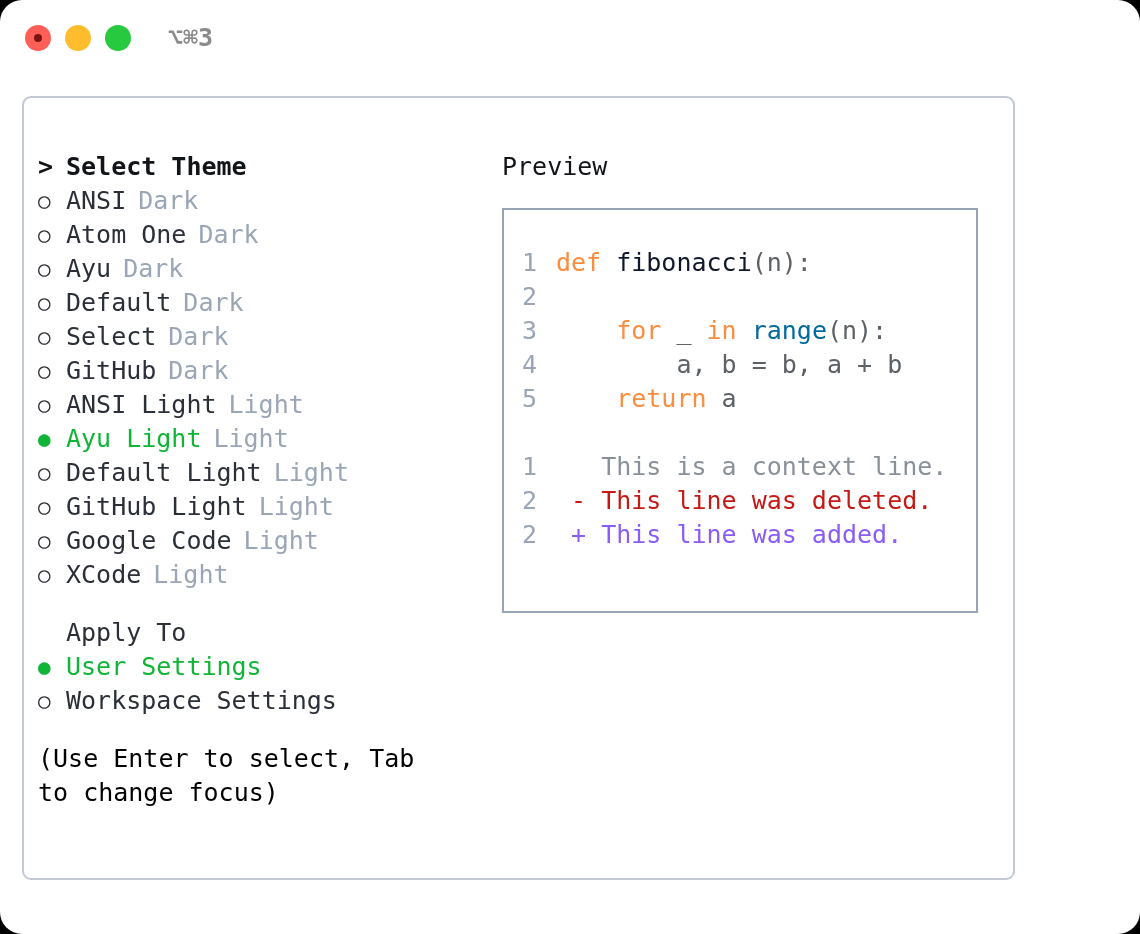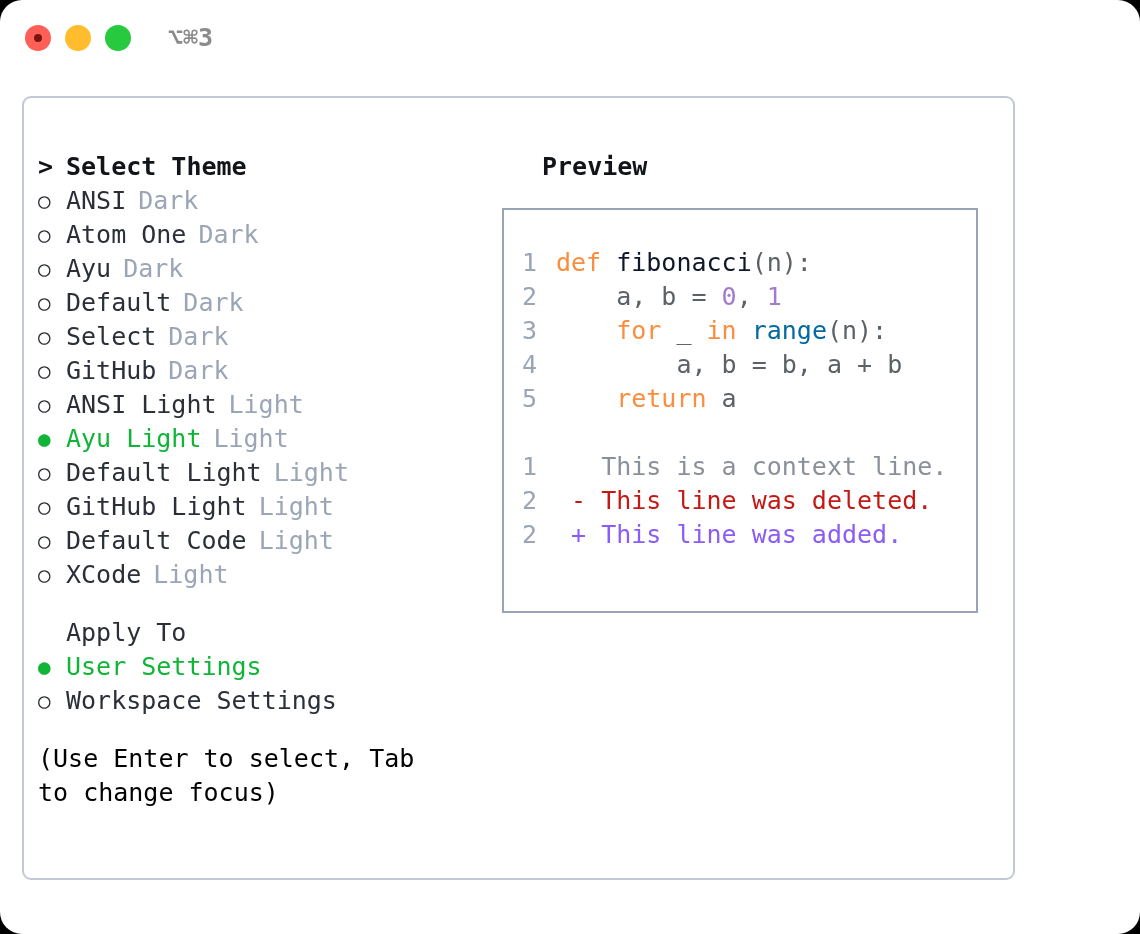--- a/index.html
+++ b/index.html
@@ -131,25 +131,24 @@
     white-space: pre-wrap;
   }
   
   .right-col {
     position: absolute;
     left: 478px; top: 52px;
     width: 500px;
   }
   .preview-title {
     font-size: 25px;
-    font-weight: bold;
+    font-weight: normal;
     color: #111418;
     line-height: 34px;
     height: 34px;
-    margin-left: 40px;
   }
   .code-panel {
     margin-top: 24px;
     width: 476px;
     height: 405px;
     border: 2px solid #97a3b6;
     background: #ffffff;
     box-sizing: border-box;
     padding: 36px 0 0 18px;
   }
@@ -204,21 +203,21 @@
           <div class="row"><span class="bullet">○</span><span class="label">ANSI</span><span class="tag">Dark</span></div>
           <div class="row"><span class="bullet">○</span><span class="label">Atom One</span><span class="tag">Dark</span></div>
           <div class="row"><span class="bullet">○</span><span class="label">Ayu</span><span class="tag">Dark</span></div>
           <div class="row"><span class="bullet">○</span><span class="label">Default</span><span class="tag">Dark</span></div>
           <div class="row"><span class="bullet">○</span><span class="label">Select</span><span class="tag">Dark</span></div>
           <div class="row"><span class="bullet">○</span><span class="label">GitHub</span><span class="tag">Dark</span></div>
           <div class="row"><span class="bullet">○</span><span class="label">ANSI Light</span><span class="tag">Light</span></div>
           <div class="row selected"><span class="bullet">●</span><span class="label">Ayu Light</span><span class="tag">Light</span></div>
           <div class="row"><span class="bullet">○</span><span class="label">Default Light</span><span class="tag">Light</span></div>
           <div class="row"><span class="bullet">○</span><span class="label">GitHub Light</span><span class="tag">Light</span></div>
-          <div class="row"><span class="bullet">○</span><span class="label">Default Code</span><span class="tag">Light</span></div>
+          <div class="row"><span class="bullet">○</span><span class="label">Google Code</span><span class="tag">Light</span></div>
           <div class="row"><span class="bullet">○</span><span class="label">XCode</span><span class="tag">Light</span></div>
         </div>
 
       <div class="spacer-24"></div>
 
       <div class="row">
         <span class="bullet"></span>
         <span class="label">Apply To</span>
       </div>
 
@@ -231,21 +230,21 @@
 
       <div class="hint">(Use Enter to select, Tab to change focus)</div>
     </div>
 
     <div class="right-col">
       <div class="preview-title">Preview</div>
 
       <div class="code-panel">
         <div id="code-lines">
             <div class="code-line"><span class="ln">1</span><span class="code-body"><span class="tok-kw">def </span><span class="tok-fn">fibonacci</span><span class="tok-plain">(n):</span></span></div>
-            <div class="code-line"><span class="ln">2</span><span class="code-body"><span class="tok-plain">    a, b = </span><span class="tok-num">0</span><span class="tok-plain">, </span><span class="tok-num">1</span></span></div>
+            <div class="code-line"><span class="ln">2</span></div>
             <div class="code-line"><span class="ln">3</span><span class="code-body"><span class="tok-plain">    </span><span class="tok-kw">for</span><span class="tok-plain"> _ </span><span class="tok-kw">in</span><span class="tok-plain"> </span><span class="tok-bi">range</span><span class="tok-plain">(n):</span></span></div>
             <div class="code-line"><span class="ln">4</span><span class="code-body"><span class="tok-plain">        a, b = b, a + b</span></span></div>
             <div class="code-line"><span class="ln">5</span><span class="code-body"><span class="tok-plain">    </span><span class="tok-kw">return</span><span class="tok-plain"> a</span></span></div>
           </div>
         <div class="blank-line"></div>
         <div id="diff-lines">
             <div class="code-line"><span class="ln">1</span><span class="code-body diff-ctx">   This is a context line.</span></div>
             <div class="code-line"><span class="ln">2</span><span class="code-body diff-del"> - This line was deleted.</span></div>
             <div class="code-line"><span class="ln">2</span><span class="code-body diff-add"> + This line was added.</span></div>
           </div>

